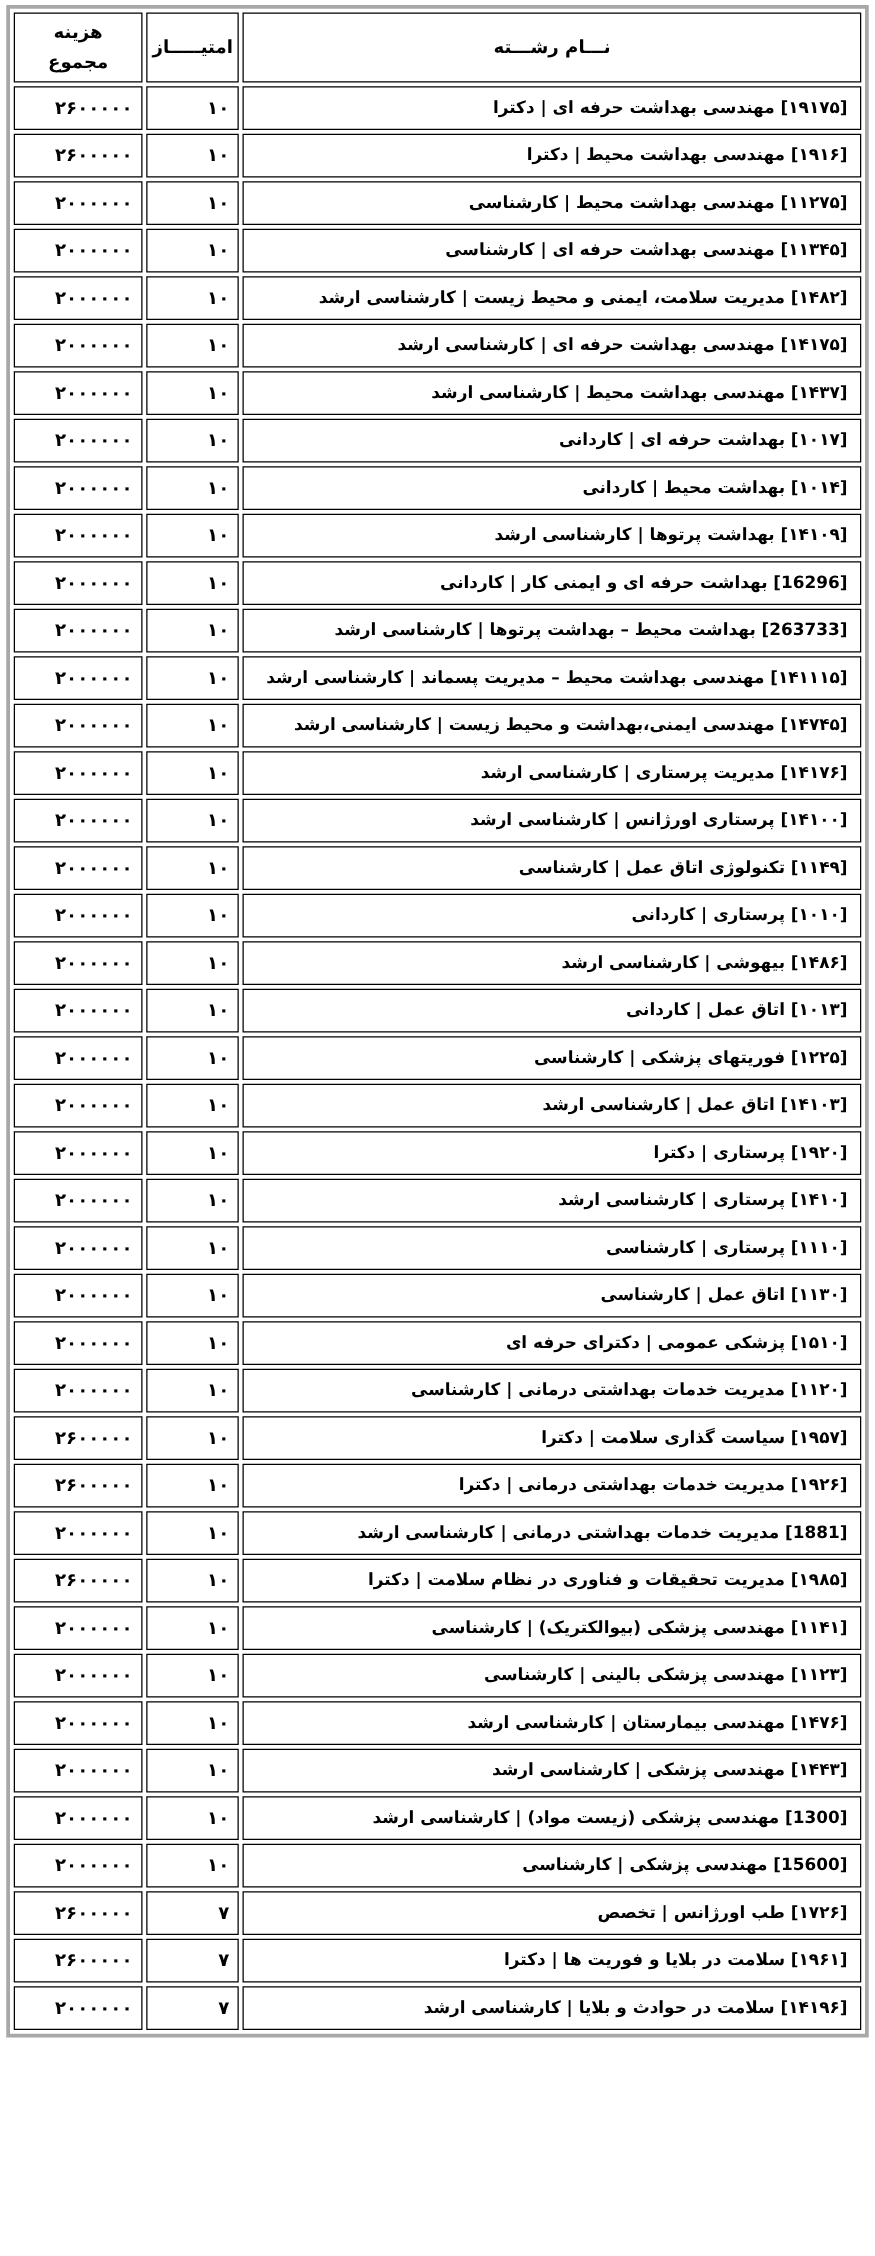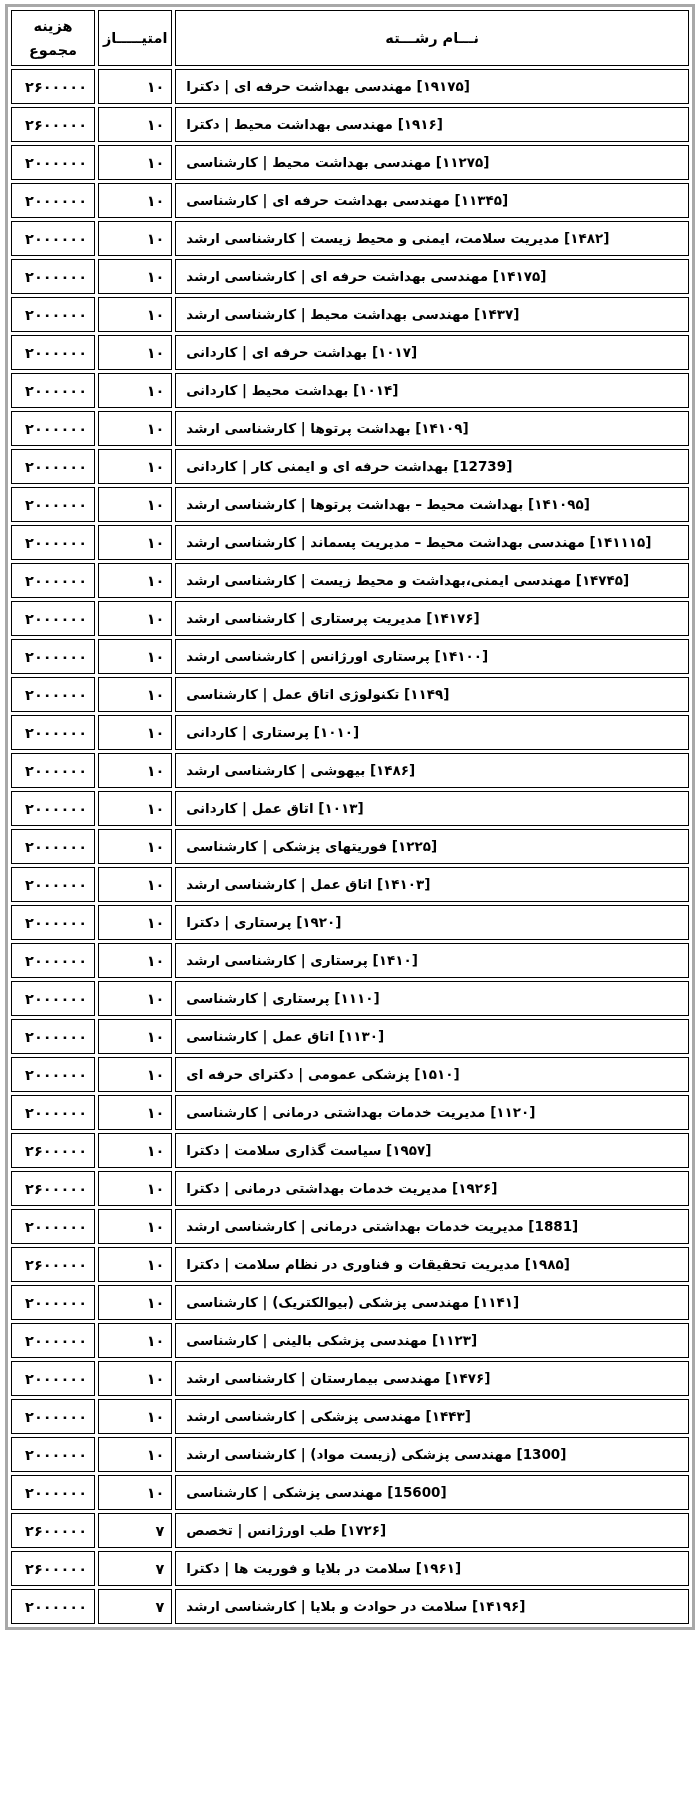--- a/index.html
+++ b/index.html
@@ -30,25 +30,25 @@
     vertical-align: middle;
     box-sizing: border-box;
   }
   th {
     height: 56px;
     font-size: 14.5px;
     text-align: center;
     padding: 2px 4px;
   }
   th.col-score { width: 62px; }
-  th.col-cost  { width: 84px; }
+  th.col-cost  { width: 103px; }
   th .hdr-line { line-height: 24px; }
   td.name {
     font-size: 13.5px;
-    text-align: left;
+    text-align: right;
     padding: 2px 10px;
     line-height: 29px;
     height: 34px;
   }
   td.num {
     font-size: 14.5px;
     text-align: right;
     padding: 2px 7px;
     height: 34px;
     white-space: nowrap;
@@ -118,26 +118,26 @@
           <td class="name">[۱۰۱۴] بهداشت محیط | کاردانی</td>
           <td class="num">۱۰</td>
           <td class="num">۲۰۰۰۰۰۰</td>
         </tr>
         <tr>
           <td class="name">[۱۴۱۰۹] بهداشت پرتوها | کارشناسی ارشد</td>
           <td class="num">۱۰</td>
           <td class="num">۲۰۰۰۰۰۰</td>
         </tr>
         <tr>
-          <td class="name">[12739] بهداشت حرفه ای و ایمنی کار | کاردانی</td>
-          <td class="num">۱۰</td>
-          <td class="num">۲۰۰۰۰۰۰</td>
-        </tr>
-        <tr>
-          <td class="name">[۱۴۱۰۹۵] بهداشت محیط – بهداشت پرتوها | کارشناسی ارشد</td>
+          <td class="name">[16296] بهداشت حرفه ای و ایمنی کار | کاردانی</td>
+          <td class="num">۱۰</td>
+          <td class="num">۲۰۰۰۰۰۰</td>
+        </tr>
+        <tr>
+          <td class="name">[263733] بهداشت محیط – بهداشت پرتوها | کارشناسی ارشد</td>
           <td class="num">۱۰</td>
           <td class="num">۲۰۰۰۰۰۰</td>
         </tr>
         <tr>
           <td class="name">[۱۴۱۱۱۵] مهندسی بهداشت محیط – مدیریت پسماند | کارشناسی ارشد</td>
           <td class="num">۱۰</td>
           <td class="num">۲۰۰۰۰۰۰</td>
         </tr>
         <tr>
           <td class="name">[۱۴۷۴۵] مهندسی ایمنی،بهداشت و محیط زیست | کارشناسی ارشد</td>

